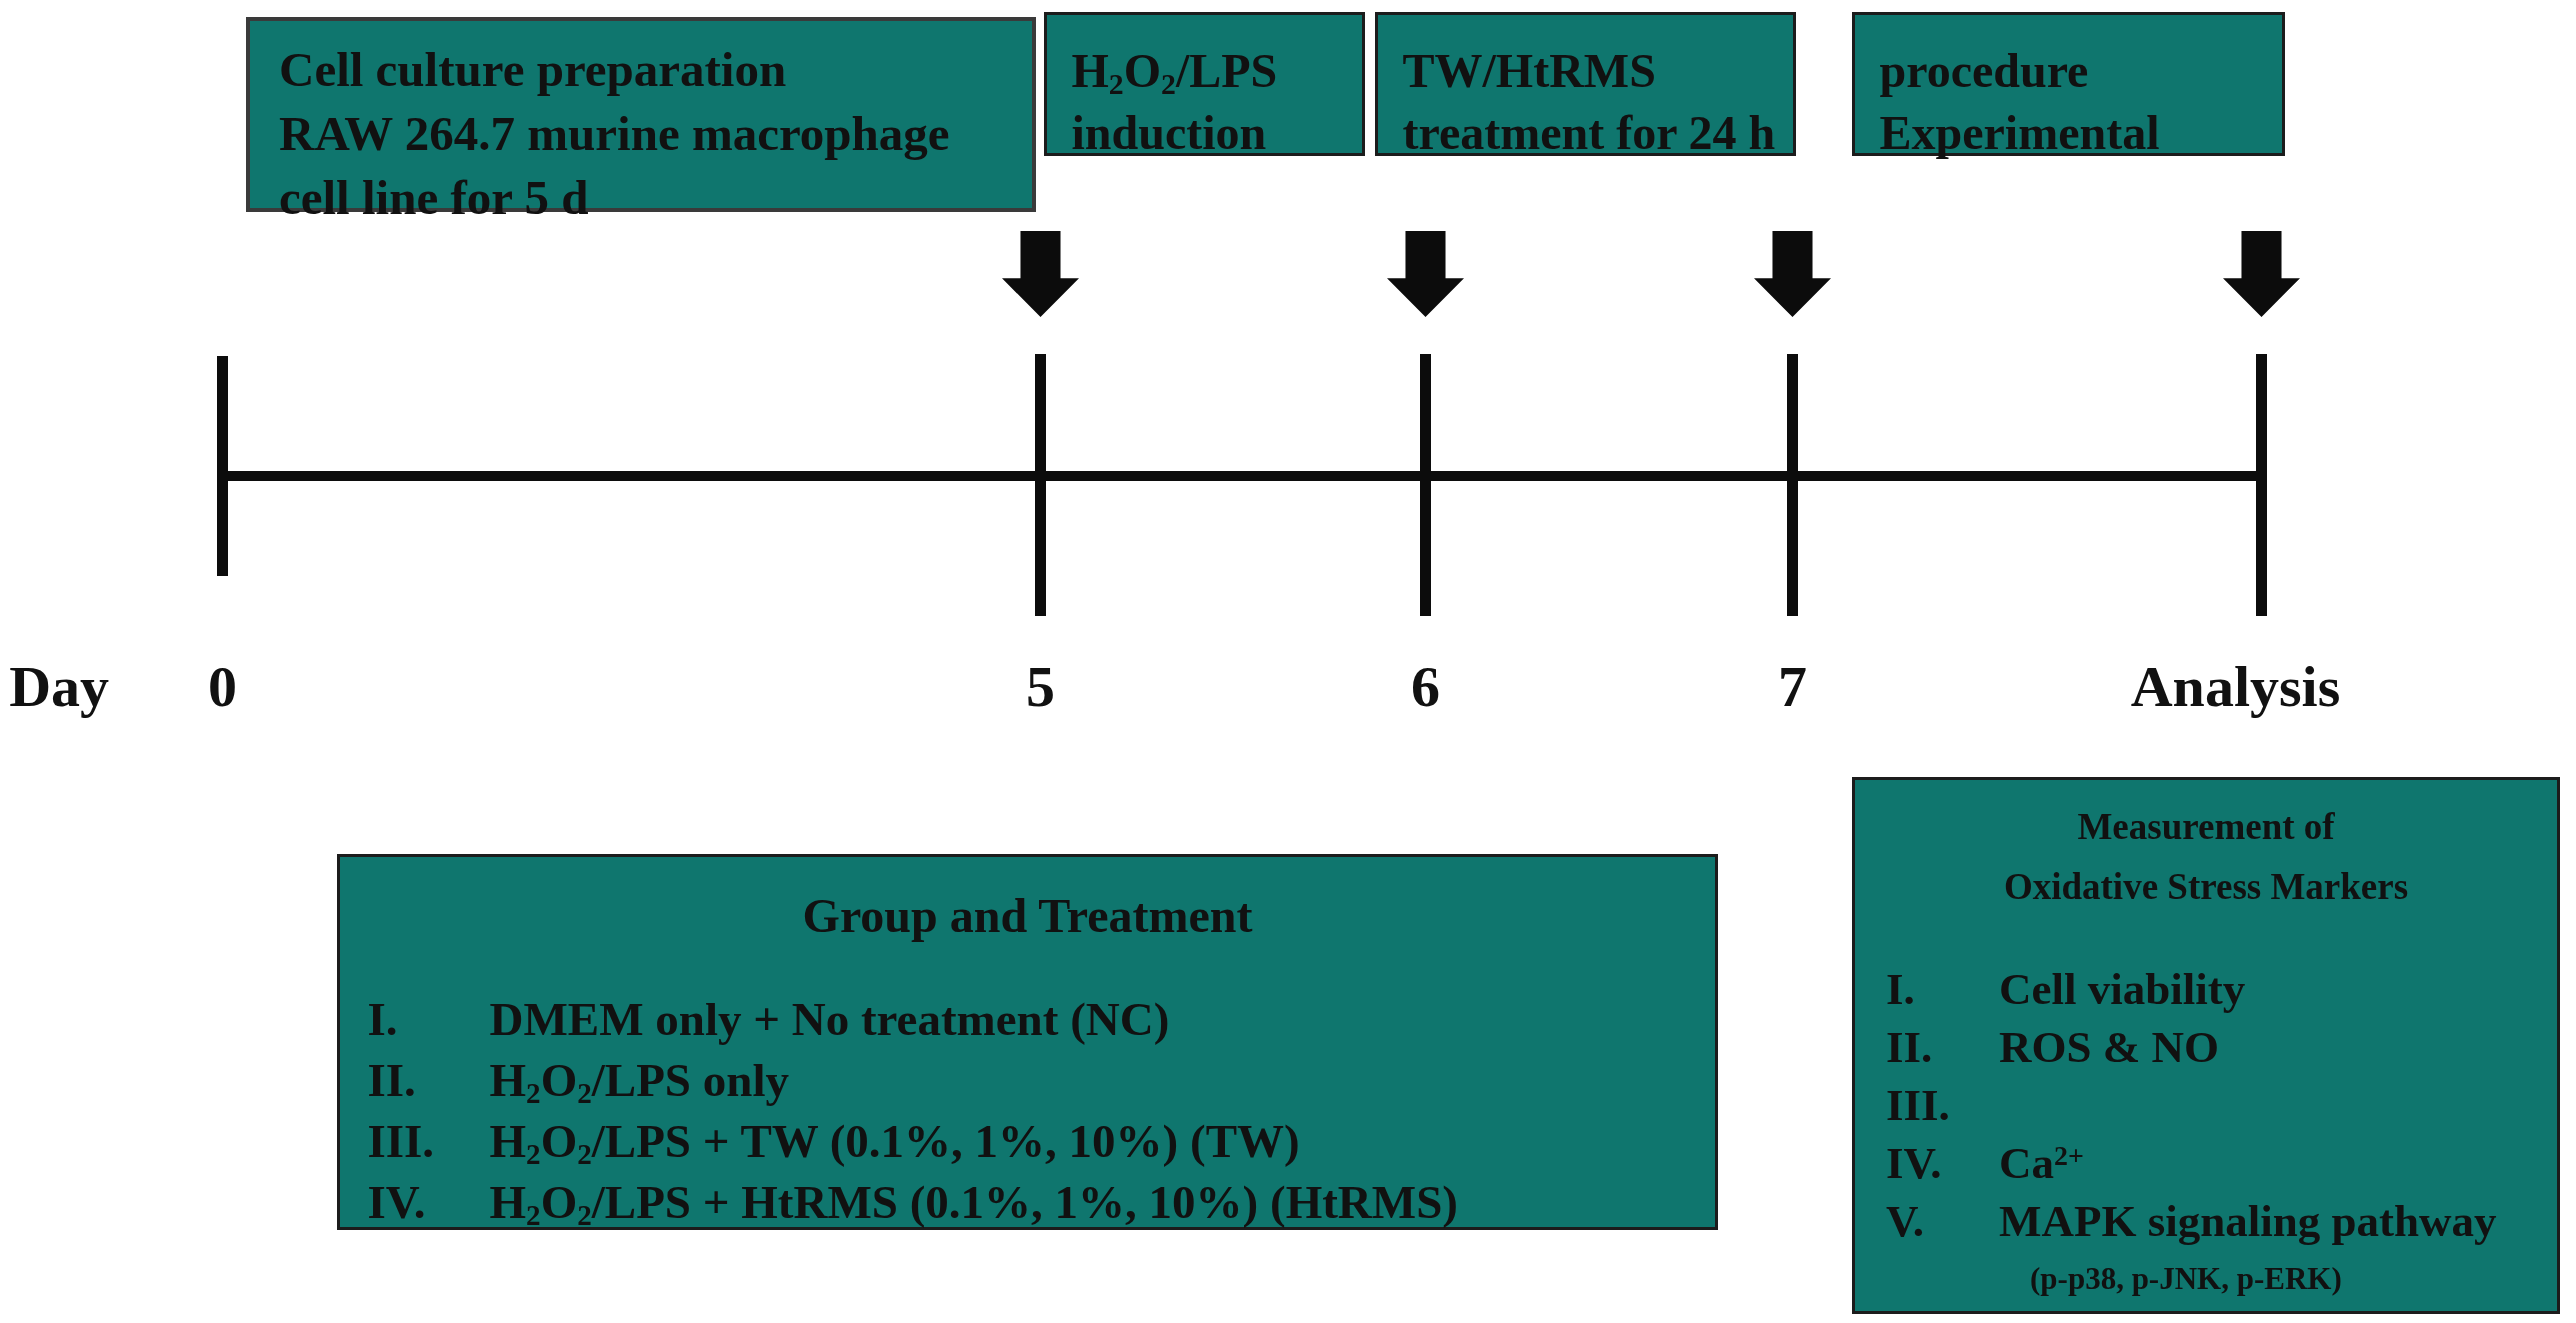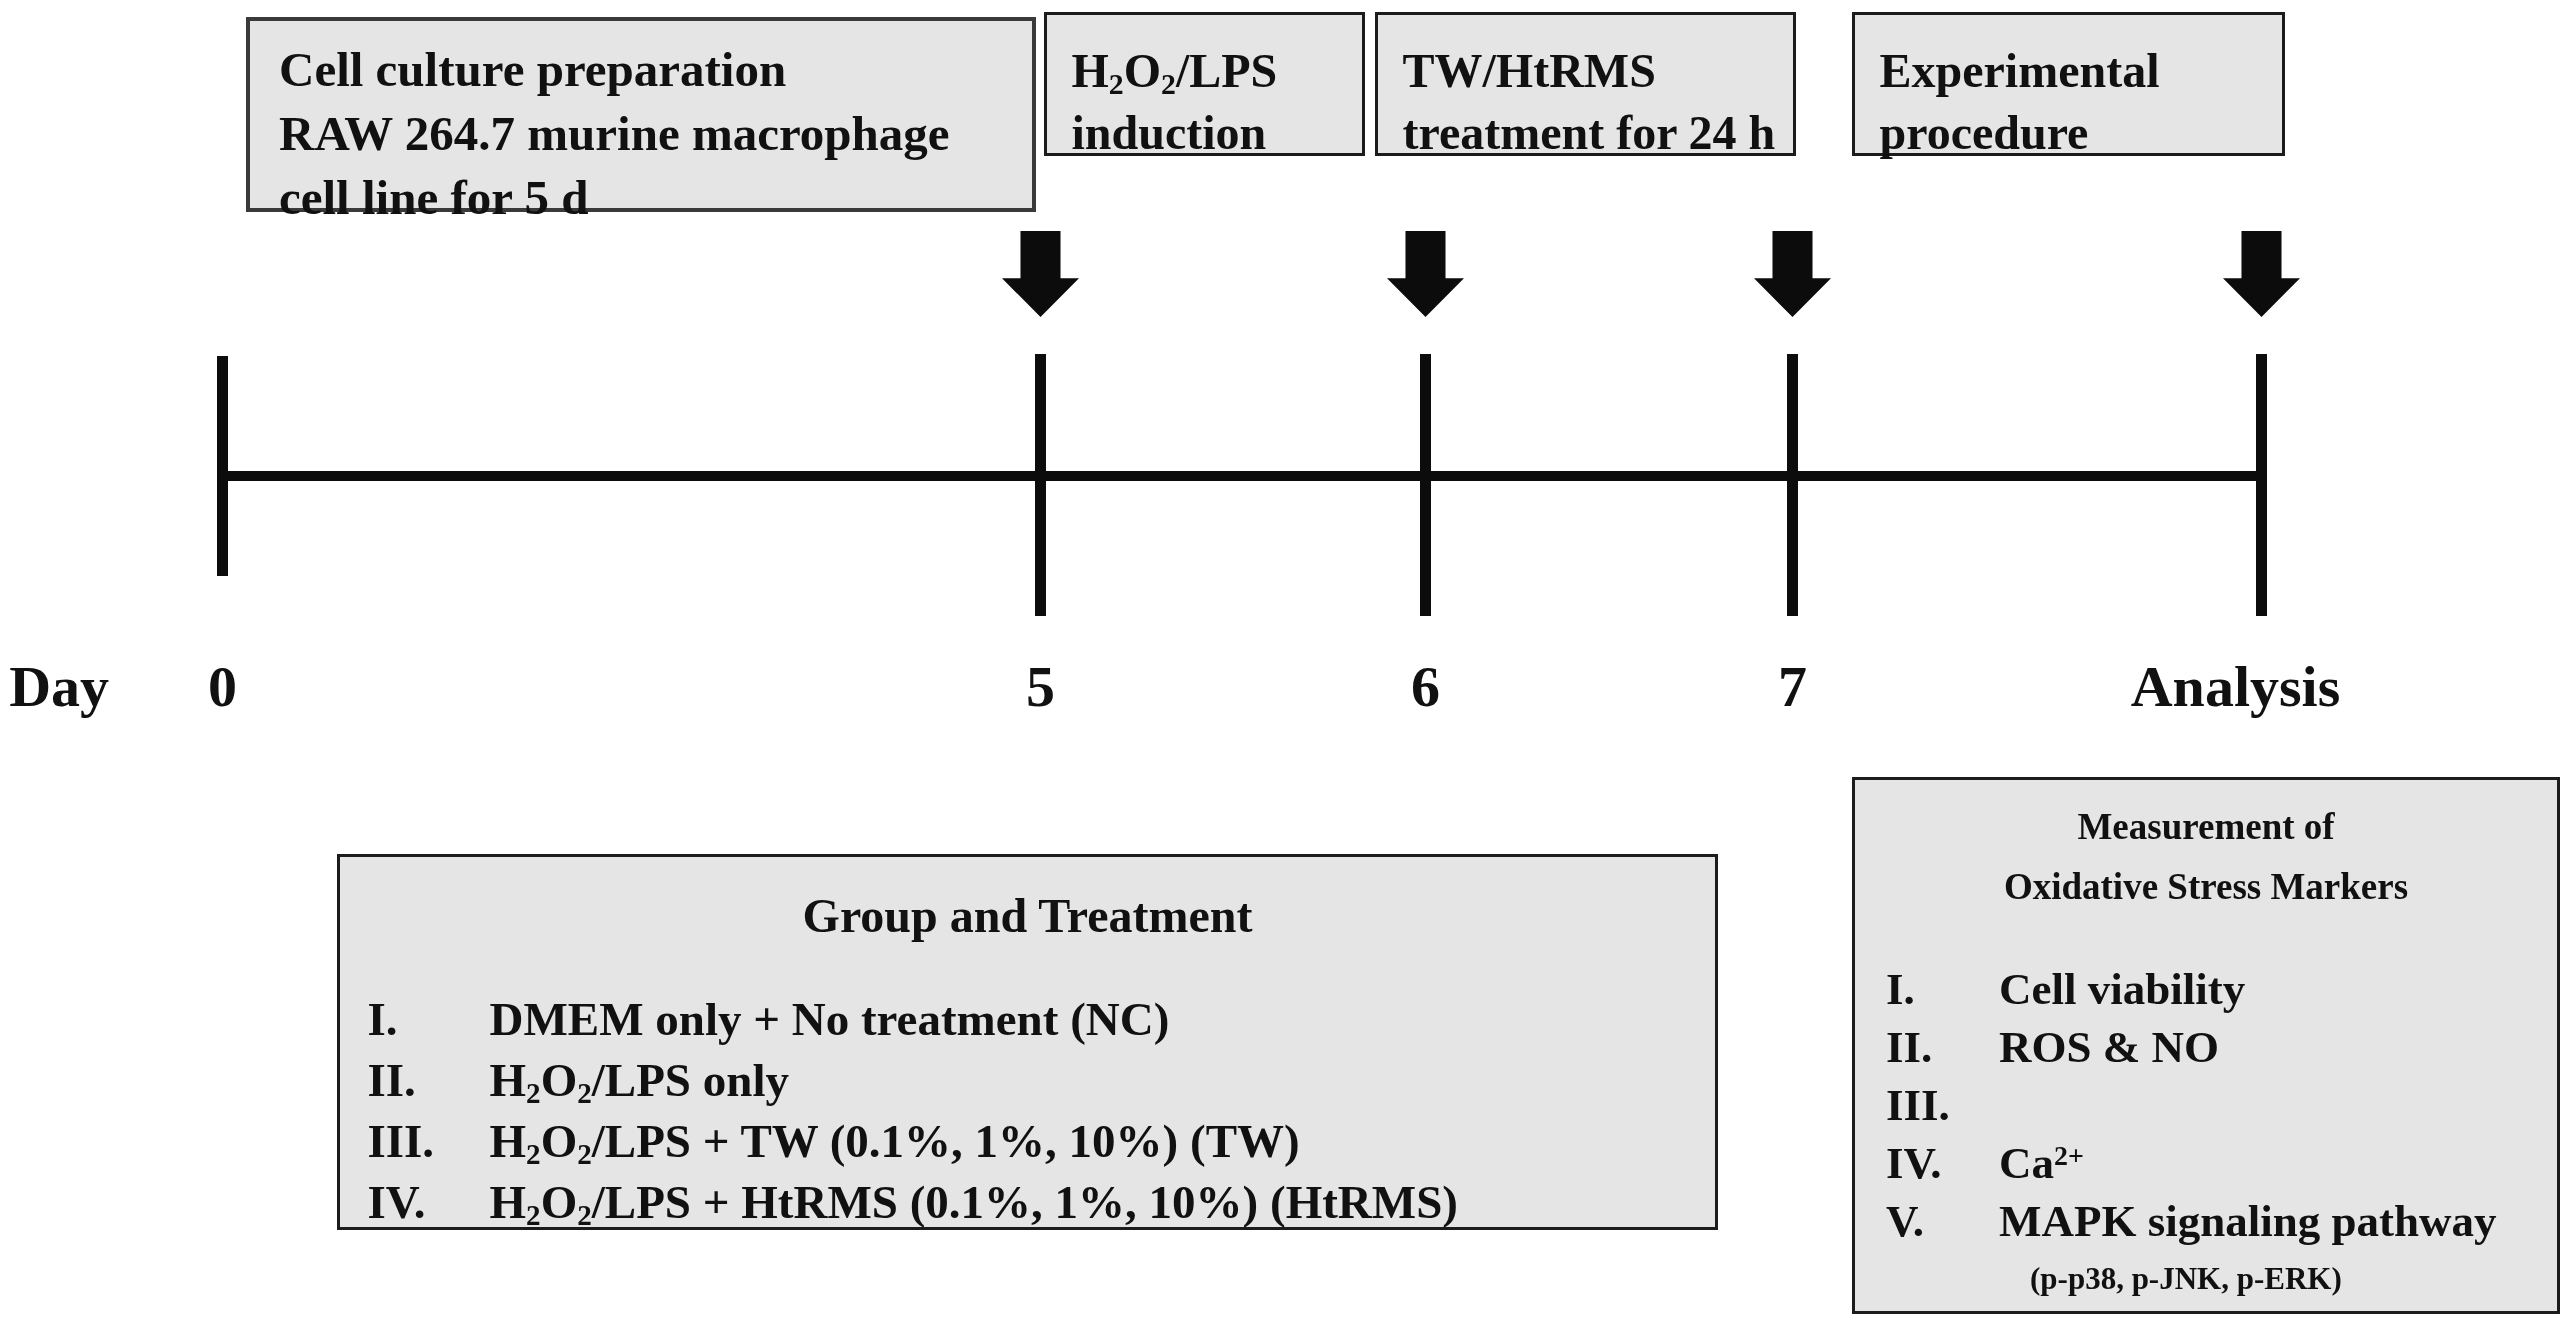--- a/index.html
+++ b/index.html
@@ -8,21 +8,21 @@
     width:2576px;
     height:1324px;
     background:#ffffff;
     font-family:"Liberation Serif","DejaVu Serif",serif;
     font-weight:bold;
     color:#111111;
     overflow:hidden;
   }
   .box{
     position:absolute;
-    background:#e5e5e5;
+    background:#0f766e;
     border:3.7px solid #1c1c1c;
     box-sizing:border-box;
   }
   .box .line{white-space:nowrap;}
   
   .b1{left:246px;top:16.5px;width:790px;height:195px;border-width:4.9px;border-color:#3a3a3a;
       padding:17px 0 0 29px;font-size:49px;line-height:64px;}
   .b2{left:1044px;top:12.2px;width:321px;height:144px;padding:24.5px 0 0 24.5px;font-size:48px;line-height:62px;}
   .b3{left:1375px;top:12.2px;width:421px;height:144px;padding:24.5px 0 0 24.5px;font-size:48px;line-height:62px;}
   .b4{left:1852px;top:12.2px;width:433px;height:144px;padding:24.5px 0 0 24.5px;font-size:48px;line-height:62px;}
@@ -71,22 +71,22 @@
     <div class="line">H<sub>2</sub>O<sub>2</sub>/LPS</div>
     <div class="line">induction</div>
   </div>
 
   <div class="box b3">
     <div class="line">TW/HtRMS</div>
     <div class="line">treatment for 24 h</div>
   </div>
 
   <div class="box b4">
+    <div class="line">procedure</div>
     <div class="line">Experimental</div>
-    <div class="line">procedure</div>
   </div>
 
   <div class="arrow" style="left:1002px;"></div>
   <div class="arrow" style="left:1387px;"></div>
   <div class="arrow" style="left:1754px;"></div>
   <div class="arrow" style="left:2223px;"></div>
 
   <div class="tline"></div>
   <div class="tick short" style="left:217px;"></div>
   <div class="tick tall" style="left:1035px;"></div>

